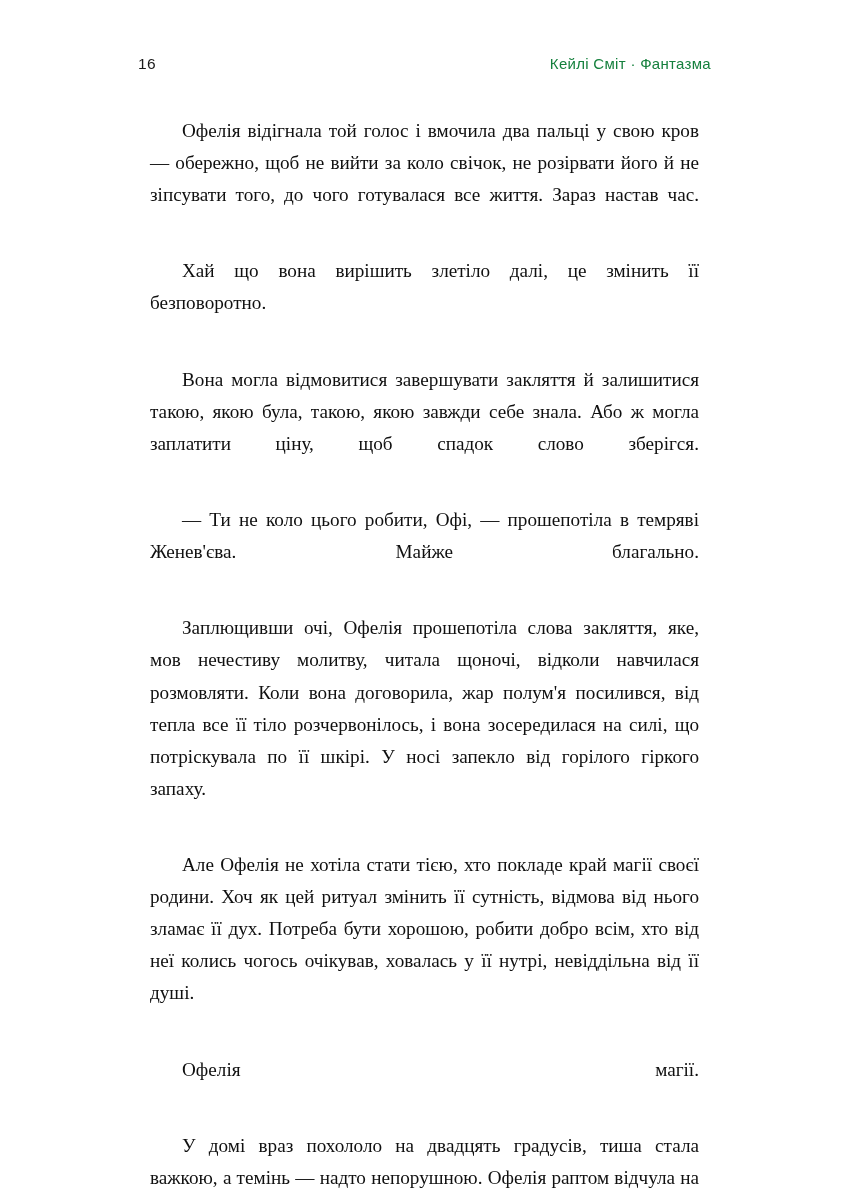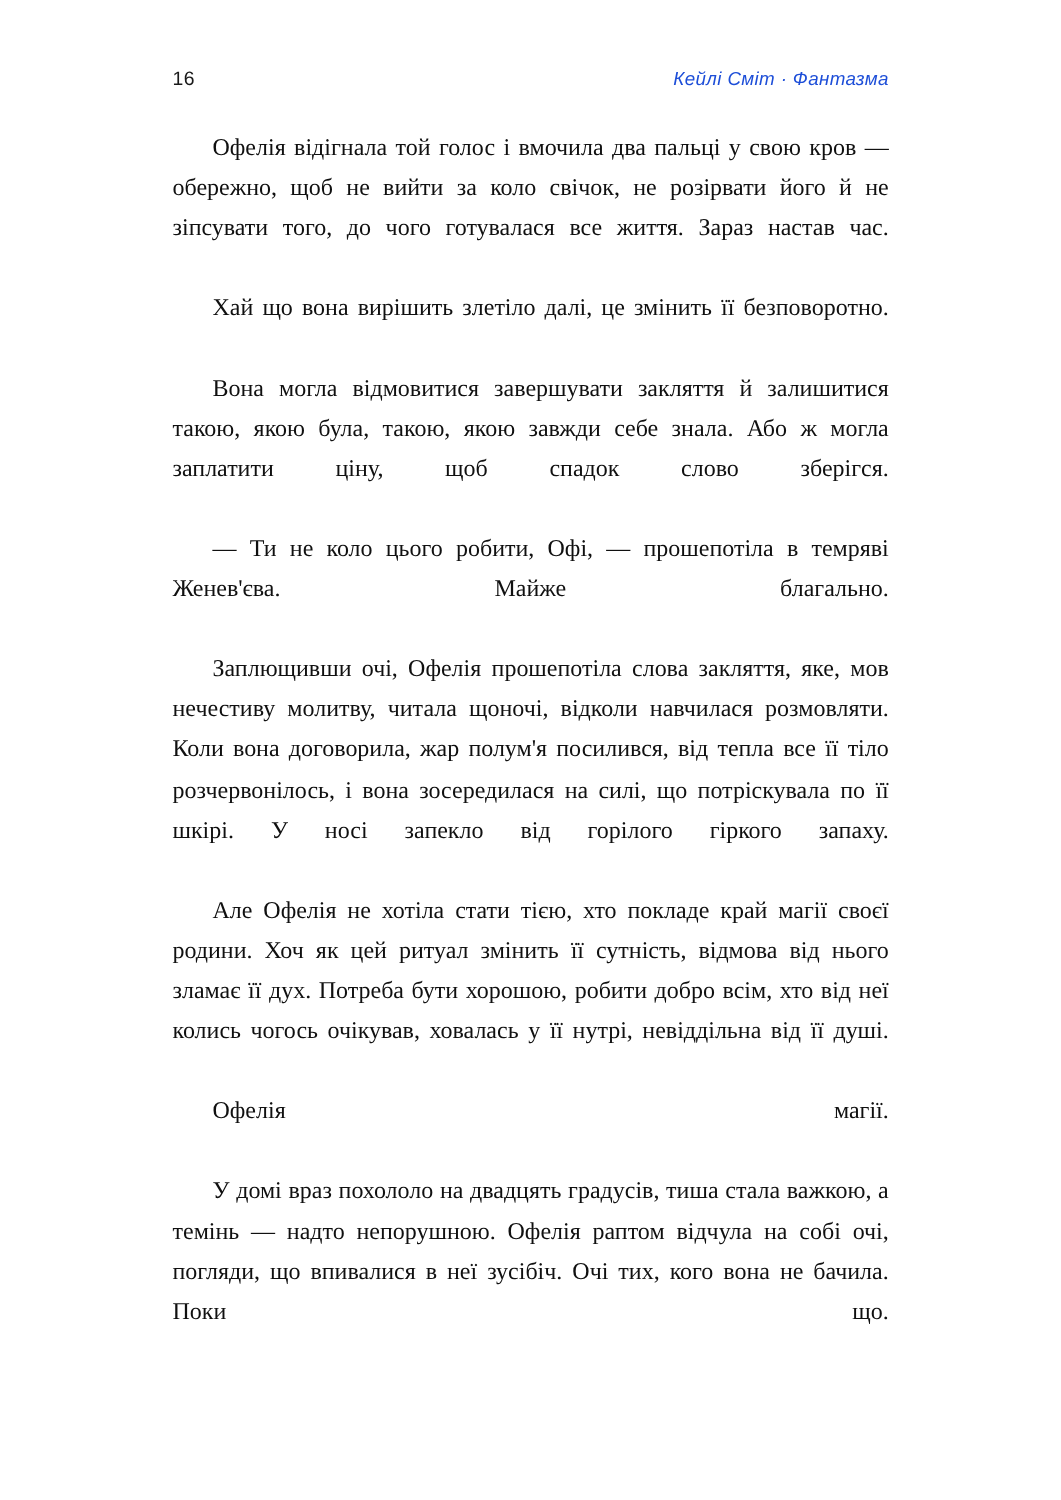--- a/index.html
+++ b/index.html
@@ -34,37 +34,36 @@
   .folio {
     font-family: "Liberation Sans", "DejaVu Sans", sans-serif;
     font-size: 15.5px;
     letter-spacing: 0.4px;
     color: #1a1a1a;
   }
   .head-title {
     font-family: "Liberation Sans", "DejaVu Sans", sans-serif;
     font-size: 15px;
     letter-spacing: 0.3px;
-    color: #1d4ed8;
-    font-style: italic;
+    color: #15803d;
   }
   .body-text {
     position: absolute;
     top: 103px;
     left: 138px;
     width: 573px;
     font-size: 19.2px;
     line-height: 32.1px;
     text-align: justify;
     text-justify: inter-word;
     hyphens: manual;
     color: #101010;
   }
   .body-text p {
-    margin: 0;
+    margin: 12px;
     text-indent: 32px;
   }
   
   .body-text p::after {
     content: "";
     display: inline-block;
     width: 100%;
   }
 </style>
 </head>

